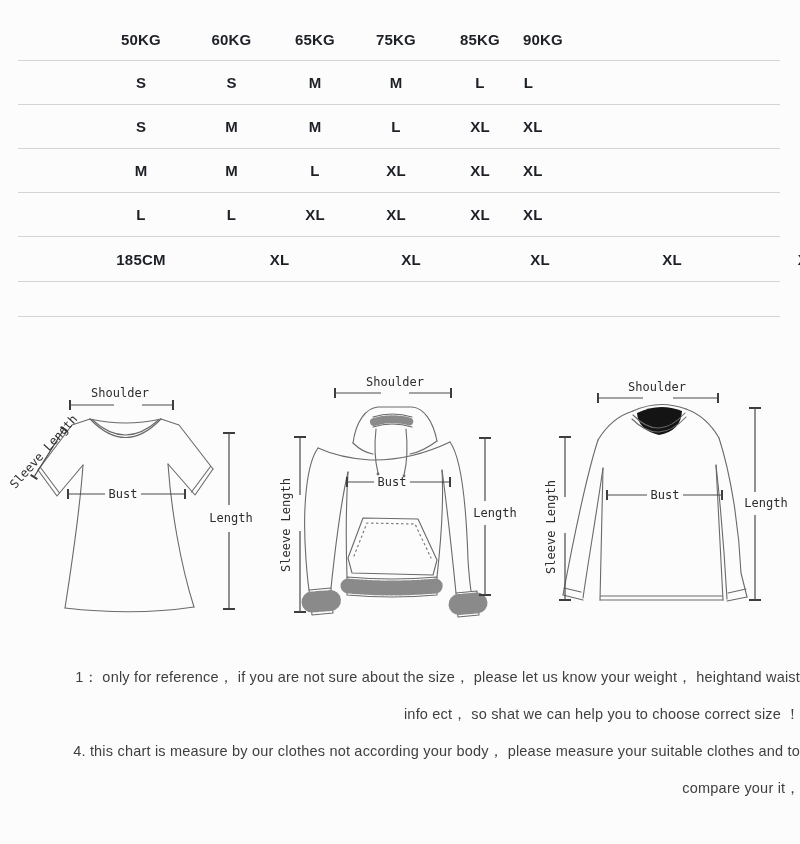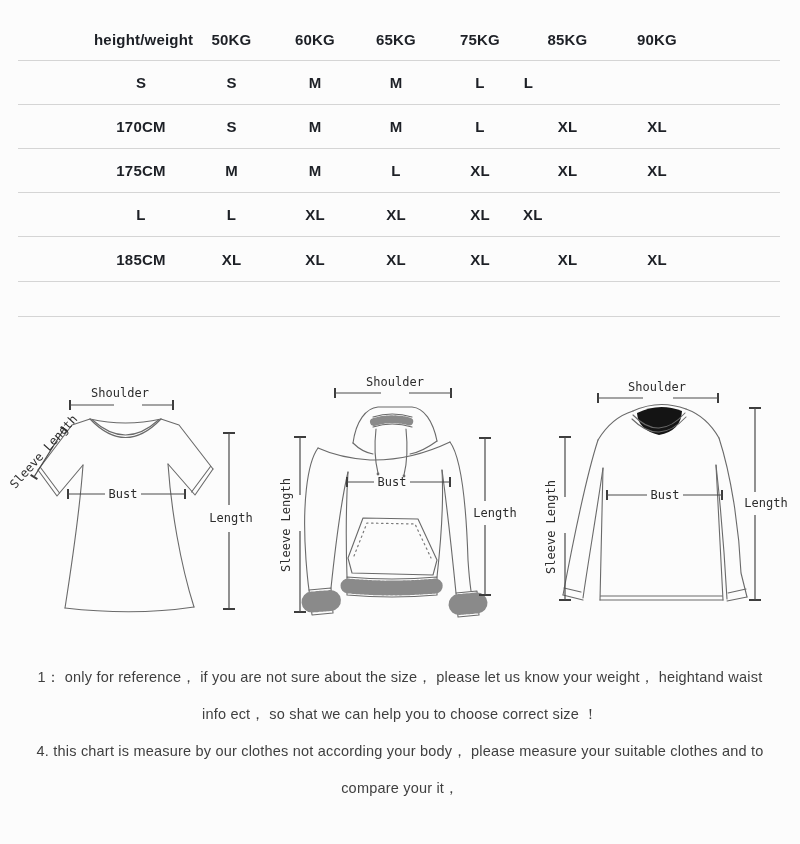--- a/index.html
+++ b/index.html
@@ -15,21 +15,21 @@
   .size-table { position:absolute; left:18px; top:18px; width:762px; }
   .trow {
     display:grid;
     grid-template-columns:170px 87px 80px 82px 86px 89px 168px;
     align-items:center;
     border-bottom:1px solid #d5d5d5;
     height:44px;
     box-sizing:border-box;
   }
   .trow.header { height:43px; }
-  .trow.r5 { height:45px; }
+  .trow.r5 { height:45px;gap:48px; }
   .trow.empty { height:35px; }
   .trow span {
     display:block;
     text-align:center;
     font-weight:bold;
     font-size:15px;
     letter-spacing:0.2px;
     color:#1d2026;
     white-space:nowrap;
   }
@@ -52,59 +52,56 @@
     font-family:"DejaVu Sans Mono", monospace;
     font-size:12px;
     fill:#2d2d2d;
     text-anchor:middle;
     dominant-baseline:middle;
   }
 
   
   .notes {
     position:absolute; left:0; right:0; top:659px;
-    text-align:center;
+    text-align:right;
     font-size:14.5px;
     color:#3f3f3f;
     letter-spacing:0.2px;
   }
   .notes div { line-height:37px; white-space:nowrap; }
 </style>
 </head>
 <body>
 
 <div class="size-table">
   <div class="trow header">
-    <span>height/weight</span>
     <span>50KG</span>
     <span>60KG</span>
     <span>65KG</span>
     <span>75KG</span>
     <span>85KG</span>
     <span>90KG</span>
   </div>
   <div class="trow">
     <span>S</span>
     <span>S</span>
     <span>M</span>
     <span>M</span>
     <span>L</span>
     <span>L</span>
   </div>
   <div class="trow">
-    <span>170CM</span>
     <span>S</span>
     <span>M</span>
     <span>M</span>
     <span>L</span>
     <span>XL</span>
     <span>XL</span>
   </div>
   <div class="trow">
-    <span>175CM</span>
     <span>M</span>
     <span>M</span>
     <span>L</span>
     <span>XL</span>
     <span>XL</span>
     <span>XL</span>
   </div>
   <div class="trow">
     <span>L</span>
     <span>L</span>

